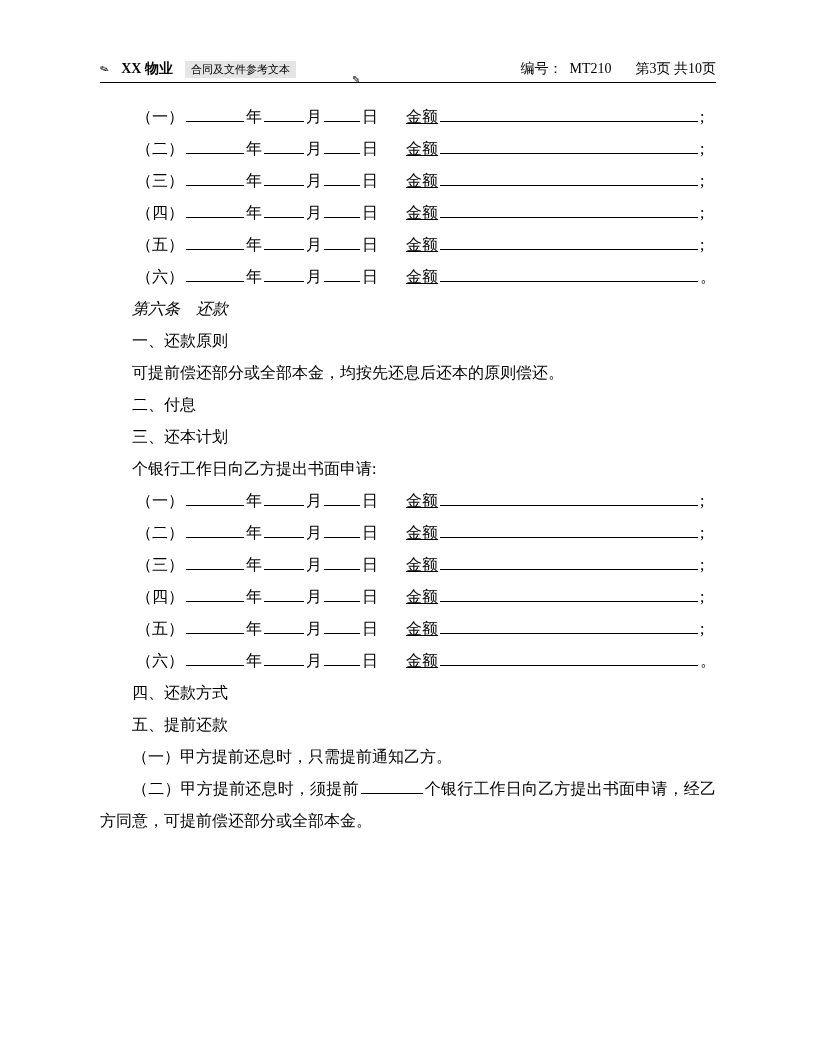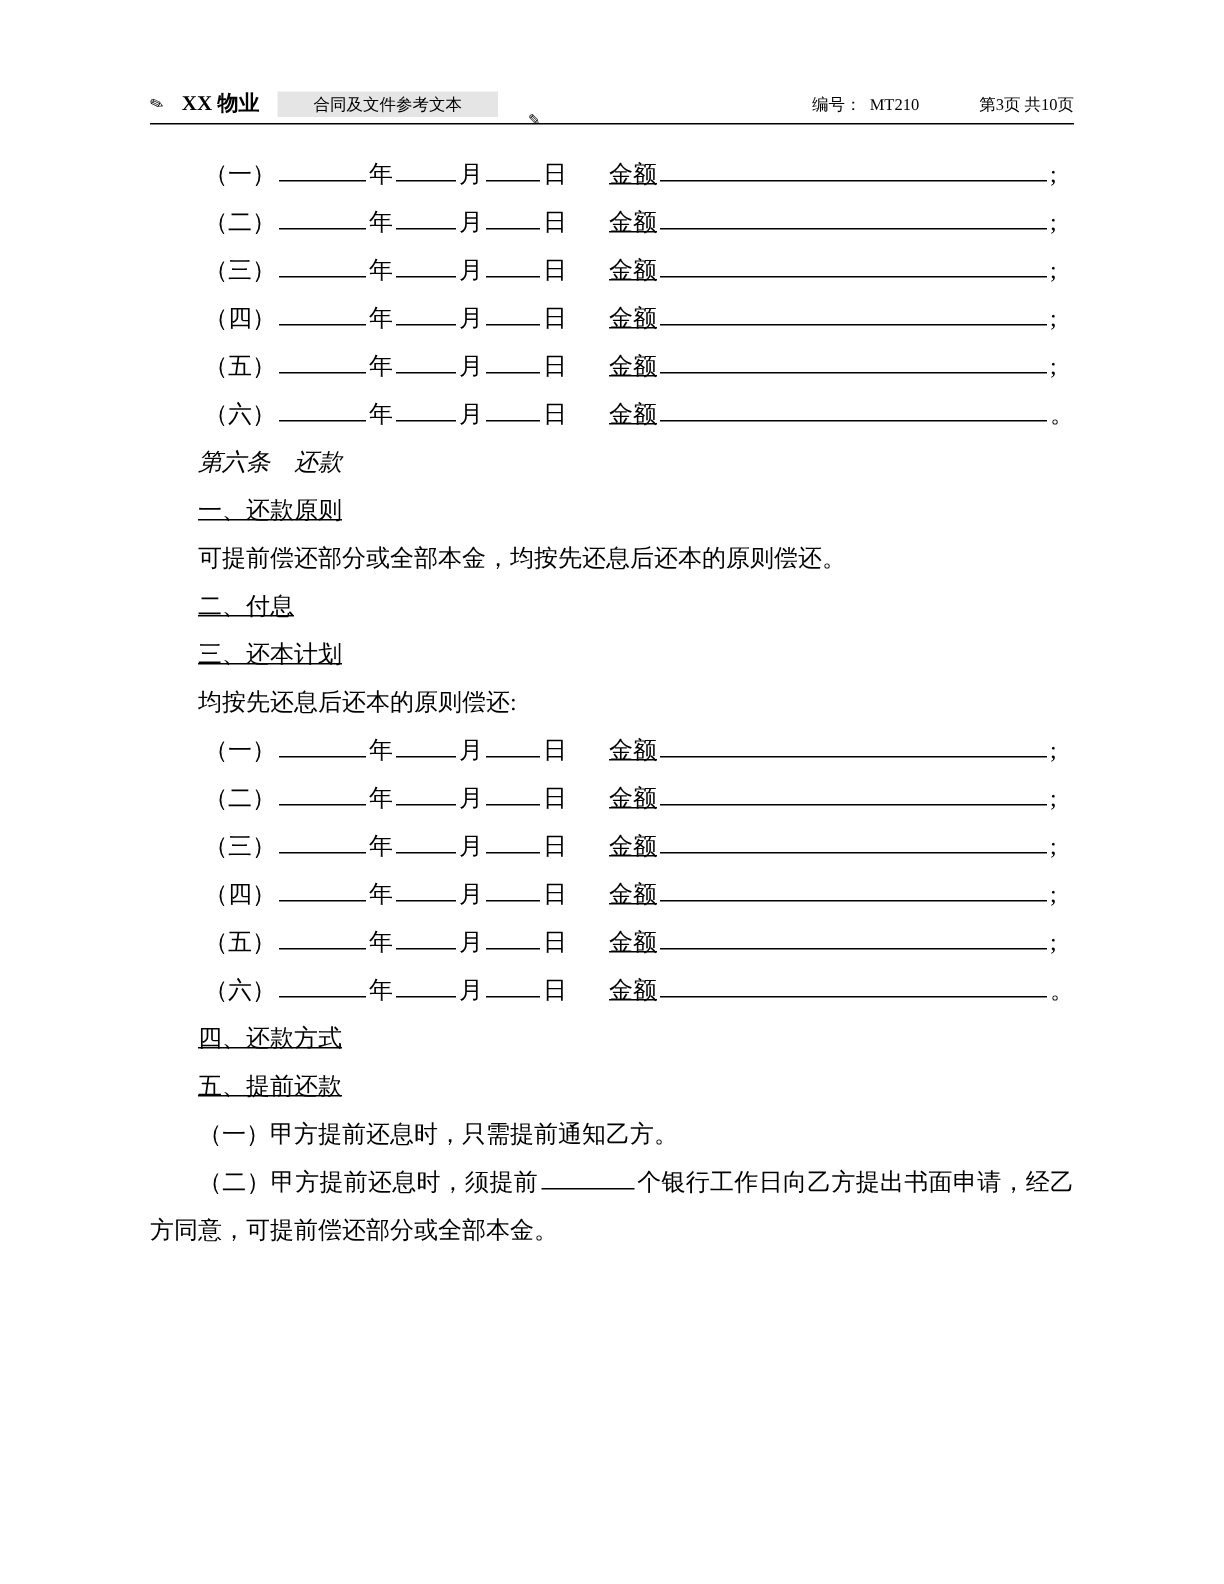--- a/index.html
+++ b/index.html
@@ -36,29 +36,29 @@
       font-size: 11px;
       transform: rotate(-20deg);
       display: inline-block;
     }
     .header-company {
       font-weight: bold;
       font-size: 14px;
     }
     .header-doctype {
       background: #e5e5e5;
-      padding: 1px 24px;
+      padding: 1px 6px;
       font-size: 11px;
       font-family: Liberation Serif, serif;
     }
     .header-right {
       margin-left: auto;
       display: flex;
-      gap: 40px;
-      font-size: 11px;
+      gap: 24px;
+      font-size: 14px;
     }
     .header-mark {
       position: absolute;
       left: 252px;
       top: 14px;
       font-size: 10px;
     }
     .content {
       font-size: 16px;
       line-height: 2.0;
@@ -111,21 +111,20 @@
       height: 1em;
       vertical-align: baseline;
       margin: 0 2px;
     }
     .section-title {
       padding-left: 32px;
       font-style: italic;
     }
     .sub-title {
       padding-left: 32px;
-      text-decoration: underline;
     }
     .para {
       text-indent: 32px;
       text-align: justify;
     }
     .amount-label {
       margin-left: 28px;
       text-decoration: underline;
     }
     .end-punct {
@@ -226,21 +225,21 @@
     </div>
 
     <div class="section-title">第六条　还款</div>
 
     <div class="sub-title">一、还款原则</div>
     <div class="para">可提前偿还部分或全部本金，均按先还息后还本的原则偿还。</div>
 
     <div class="sub-title">二、付息</div>
 
     <div class="sub-title">三、还本计划</div>
-    <div class="para">均按先还息后还本的原则偿还:</div>
+    <div class="para">个银行工作日向乙方提出书面申请:</div>
 
     <div class="date-row">
       <span>（一）</span>
       <span class="blank-short"></span>
         <span>年</span>
       <span class="blank-med"></span>
         <span>月</span>
       <span class="blank-sm"></span>
         <span>日</span>
       <span class="amount-label">金额</span>

